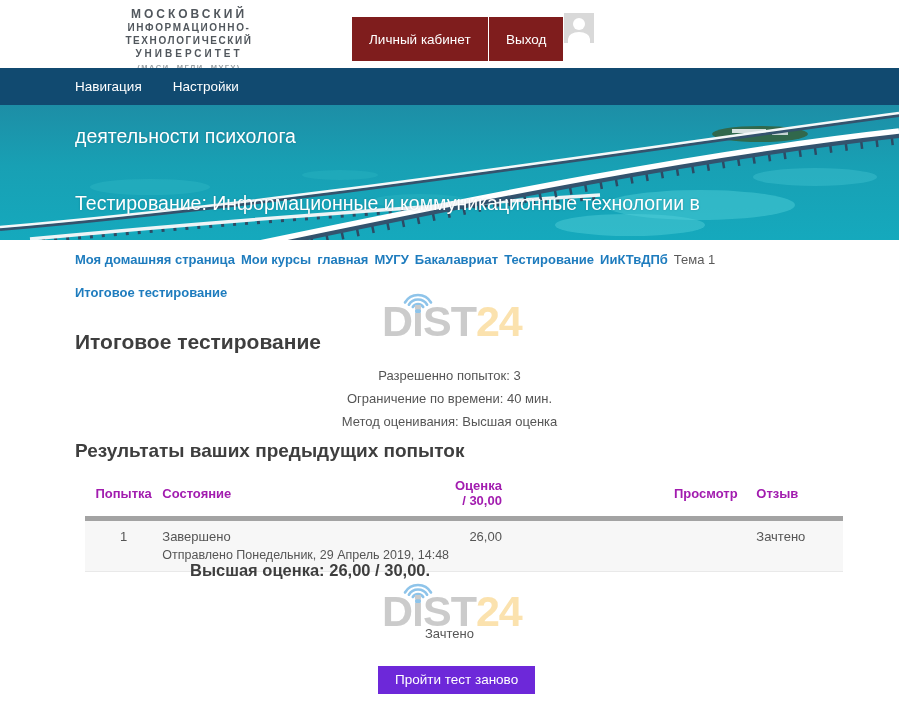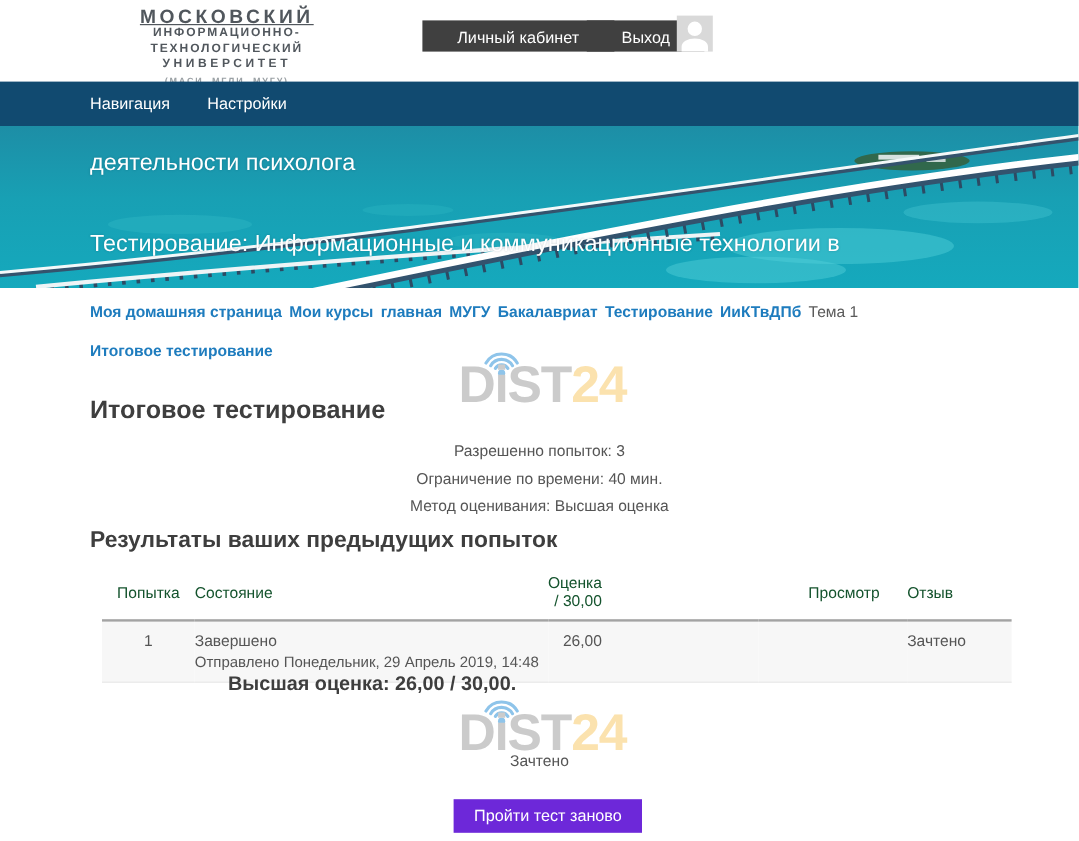--- a/index.html
+++ b/index.html
@@ -3,26 +3,26 @@
 <meta charset="utf-8">
 <style>
   * { margin:0; padding:0; box-sizing:border-box; }
   html,body { background:#fff; }
   body { font-family:"Liberation Sans", sans-serif; }
   #page { position:relative; width:899px; height:701px; background:#fff; overflow:hidden; }
 
   
   .site-header { position:absolute; left:0; top:0; width:899px; height:68px; background:#fff; }
   .logo { position:absolute; left:70px; top:8px; width:238px; text-align:center; color:#51575d; }
-  .logo-l1 { font-size:16px; font-weight:bold; letter-spacing:3px; line-height:13px;text-decoration:underline; }
+  .logo-l1 { font-size:12px; font-weight:bold; letter-spacing:3px; line-height:13px; }
   .logo-l2 { font-size:10px; font-weight:bold; letter-spacing:1.6px; line-height:13px; }
   .logo-l3 { font-size:10px; font-weight:bold; letter-spacing:3px; line-height:13px; }
   .logo-l4 { font-size:7.5px; font-weight:bold; letter-spacing:1.5px; line-height:10px; margin-top:3px; color:#9aa0a4; }
-  .hdr-btn { position:absolute; top:17px; height:26px; background:#404040; color:#fff;
-             font-size:13.5px; line-height:29px; padding:0 29px; border:none; cursor:pointer;
+  .hdr-btn { position:absolute; top:17px; height:44px; background:#7f1d1d; color:#fff;
+             font-size:13.5px; line-height:29px; padding:0 17px; border:none; cursor:pointer;
              font-family:"Liberation Sans", sans-serif; }
   .btn-cabinet { left:352px; }
   .btn-exit { left:489px; }
   .avatar { position:absolute; left:564px; top:13px; width:30px; height:30px; background:#d9d9d9; overflow:hidden; }
   .avatar::before { content:""; position:absolute; left:9px; top:5px; width:12px; height:12px; border-radius:50%; background:#fff; }
   .avatar::after { content:""; position:absolute; left:4px; top:19px; width:22px; height:14px; border-radius:50% 50% 0 0; background:#fff; }
 
   
   .navbar { position:absolute; left:0; top:68px; width:899px; height:37px; background:#114a70; }
   .navbar-inner { padding-left:75px; height:37px; display:flex; gap:31px; }
@@ -51,21 +51,21 @@
   .wm-accent { color:#fbe2ae; }
 
   
   .quiz-title { position:absolute; left:75px; top:330px; font-size:21px; font-weight:bold; color:#3e3e3e; z-index:1; }
   .quiz-info { position:absolute; left:0; top:364px; width:899px; text-align:center;
                font-size:13px; color:#555; line-height:23px; z-index:1; }
   .results-heading { position:absolute; left:75px; top:440px; font-size:19px; font-weight:bold; color:#3e3e3e; z-index:1; }
 
   .results-table { position:absolute; left:85px; top:471px; width:758px; border-collapse:collapse;
                    font-size:13px; color:#555; z-index:1; }
-  .results-table th { font-weight:normal; color:#14532d; padding:7px 0 8px; border-bottom:2px solid #a3a3a3; text-align:left; }
+  .results-table th { font-weight:bold; color:#a21caf; padding:7px 0 8px; border-bottom:5px solid #a3a3a3; text-align:left; }
   .results-table td { padding:8px 0 9px; border-bottom:1px solid #e9e9e9; background:#f7f7f7; vertical-align:top; }
   .c-attempt { text-align:center !important; }
   .c-grade { text-align:right !important; padding-right:130px !important; }
   th.c-grade { padding-right:130px; }
   .c-review { padding-left:42px !important; }
   .state-detail { font-size:12.5px; margin-top:4px; }
 
   .best-grade { position:absolute; left:190px; top:561px; font-size:16.5px; font-weight:bold; color:#3e3e3e; z-index:1; }
   .final-feedback-heading { position:absolute; left:190px; top:597px; font-size:16.5px; font-weight:bold; color:#3e3e3e; z-index:1; }
   .final-feedback { position:absolute; left:0; top:626px; width:899px; text-align:center;

